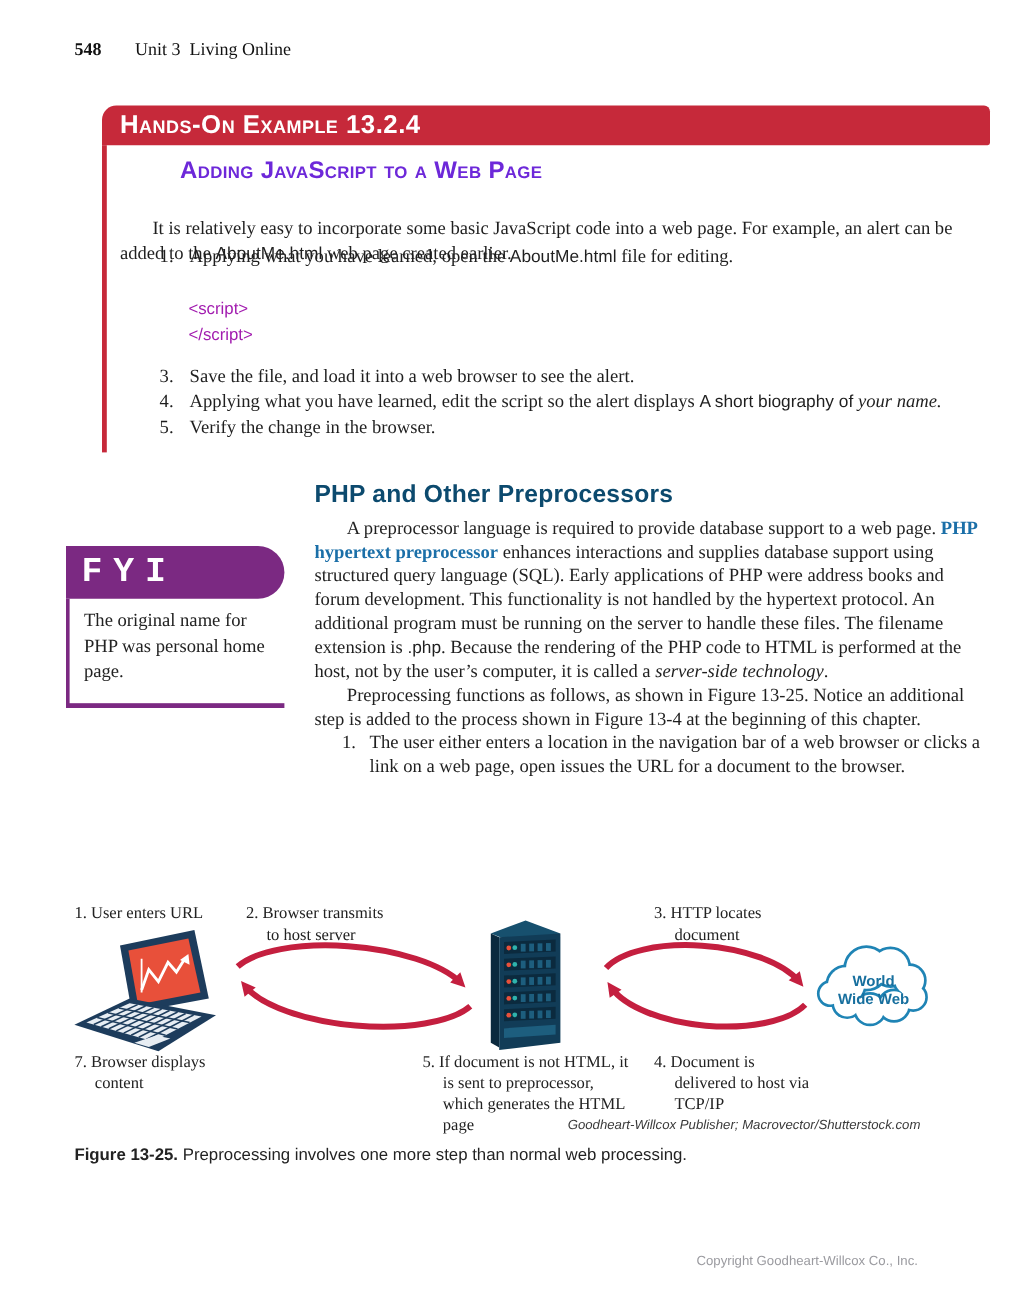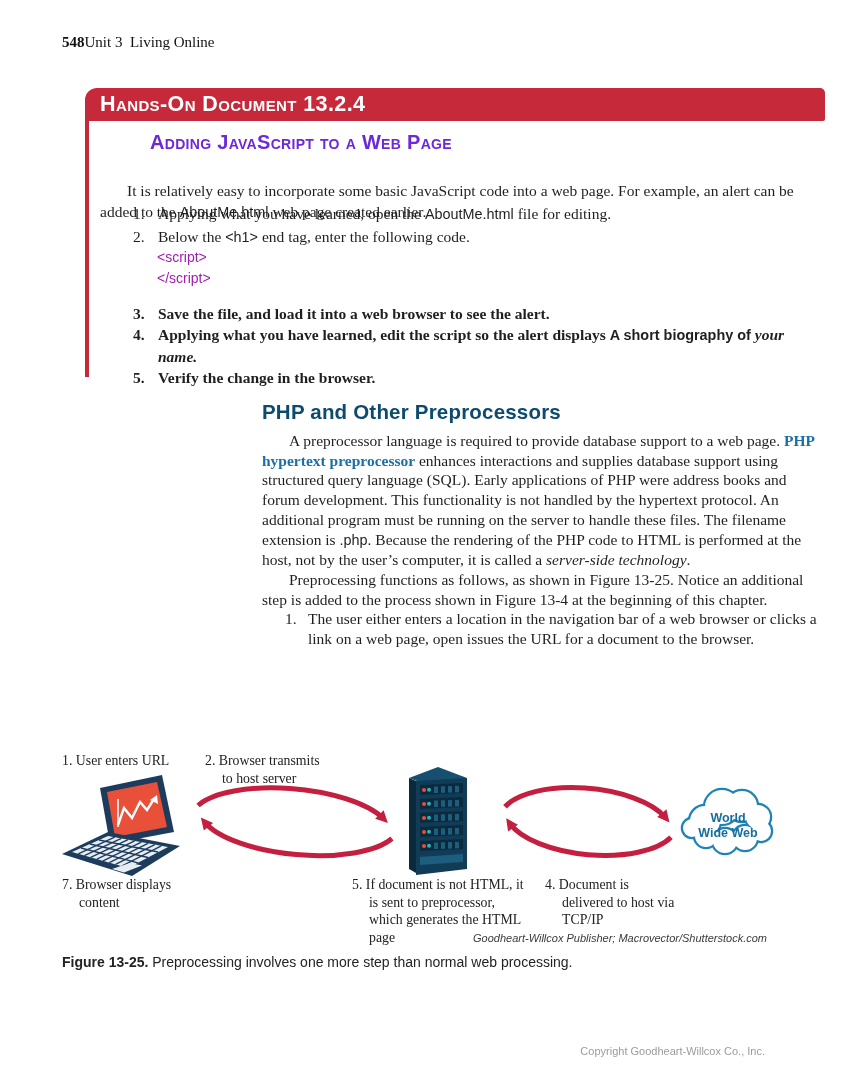--- a/index.html
+++ b/index.html
@@ -3,36 +3,36 @@
 <meta charset="utf-8">
 <style>
   * { box-sizing: border-box; }
   html,body { margin:0; padding:0; background:#ffffff; }
   .page {
     position:relative; width:849px; height:1087px; background:#ffffff;
     font-family:"Liberation Serif", serif; color:#1f1f1f; overflow:hidden;
   }
   
   .page-header { position:absolute; left:62px; top:34px; font-size:15px; white-space:pre; color:#111; }
-  .page-num { font-weight:bold; }
+  .page-num { font-weight:bold; margin-right:28px; }
 
   
   .banner { position:absolute; left:85px; top:88px; width:740px; height:33px;
             background:#c6293a; border-radius:12px 5px 2px 0; }
   .banner-title { font-family:"Liberation Sans", sans-serif; font-variant:small-caps;
                   font-weight:bold; color:#fff; font-size:21.5px; line-height:33px;
                   padding-left:15px; letter-spacing:0.4px; }
   .red-bar { position:absolute; left:85px; top:121px; width:4px; height:256px; background:#c6293a; }
   .subtitle { position:absolute; left:150px; top:131px; font-family:"Liberation Sans", sans-serif;
               font-variant:small-caps; font-weight:bold; font-size:20px; color:#6d28d9; letter-spacing:0.3px;text-align:center; }
   .intro { position:absolute; left:100px; top:164px; width:726px;
            font-size:15.5px; line-height:21.5px; text-indent:27px; }
   .sans { font-family:"Liberation Sans", sans-serif; font-size:0.93em; }
   .list12 { position:absolute; left:133px; top:203px; width:686px; font-size:15.5px; line-height:21.5px; }
-  .list35 { position:absolute; left:133px; top:303px; width:686px; font-size:15.5px; line-height:21px;font-weight:bold; }
+  .list35 { position:absolute; left:133px; top:303px; width:686px; font-size:15.5px; line-height:21px; }
   .li { padding-left:25px; }
   .num { display:inline-block; width:25px; margin-left:-25px; }
   .code { position:absolute; left:157px; top:247px; font-family:"Liberation Sans", sans-serif;
           font-size:14px; line-height:21px; color:#a21caf; }
   .code-indent { padding-left:43px; }
   .ital { font-style:italic; }
 
   
   .fyi { position:absolute; left:55px; top:455px; width:182px; }
   .fyi-head { background:#7b2982; height:44px; border-radius:0 24px 24px 0; }
@@ -75,43 +75,48 @@
             font-size:11px; color:#9b9ba0;text-align:right; }
 </style>
 </head>
 <body>
 
 <div class="page">
 
   <div class="page-header"><span class="page-num">548</span><span>Unit 3  Living Online</span></div>
 
   <div class="banner">
-    <div class="banner-title">Hands-On Document 13.2.4</div>
+    <div class="banner-title">Hands-On Example 13.2.4</div>
   </div>
   <div class="red-bar"></div>
   <div class="subtitle">Adding JavaScript to a Web Page</div>
 
   <p class="intro"><span>It is relatively easy to incorporate some basic JavaScript code into a web page. For example, an alert can be added to the </span><span class="sans">AboutMe.html</span><span> web page created earlier.</span></p>
 
   <div class="list12">
     <div class="li"><span class="num">1.</span><span>Applying what you have learned, open the </span><span class="sans">AboutMe.html</span><span> file for editing.</span></div>
-    <div class="li"><span class="num">2.</span><span>Below the </span><span class="sans">&lt;h1&gt;</span><span> end tag, enter the following code.</span></div>
   </div>
 
   <div class="code">
     <div>&lt;script&gt;</div>
     <div>&lt;/script&gt;</div>
   </div>
 
   <div class="list35">
     <div class="li"><span class="num">3.</span><span>Save the file, and load it into a web browser to see the alert.</span></div>
     <div class="li"><span class="num">4.</span><span>Applying what you have learned, edit the script so the alert displays </span><span class="sans">A short biography of </span><span class="ital">your name.</span></div>
     <div class="li"><span class="num">5.</span><span>Verify the change in the browser.</span></div>
   </div>
 
+  <div class="fyi">
+    <div class="fyi-head">
+      <div class="fyi-label">FYI</div>
+    </div>
+    <div class="fyi-body">The original name for PHP was personal home page.</div>
+  </div>
 
   <div class="php">
     <h2 class="php-h">PHP and Other Preprocessors</h2>
     <p><span>A preprocessor language is required to provide database support to a web page. </span><span class="term">PHP hypertext preprocessor</span><span> enhances interactions and supplies database support using structured query language (SQL). Early applications of PHP were address books and forum development. This functionality is not handled by the hypertext protocol. An additional program must be running on the server to handle these files. The filename extension is </span><span class="sans">.php</span><span>. Because the rendering of the PHP code to HTML is performed at the host, not by the user’s computer, it is called a </span><span class="ital">server-side technology</span><span>.</span></p>
     <p>Preprocessing functions as follows, as shown in Figure 13-25. Notice an additional step is added to the process shown in Figure 13-4 at the beginning of this chapter.</p>
     <div class="php-item"><span class="num">1.</span><span>The user either enters a location in the navigation bar of a web browser or clicks a link on a web page, open issues the URL for a document to the browser.</span></div>
   </div>
 
   <div class="figure">
 
@@ -229,20 +234,21 @@
         <circle cx="50" cy="60" r="12"></circle>
           <circle cx="31" cy="55" r="11"></circle>
         <circle cx="17" cy="47" r="9"></circle>
       </g>
       <text x="53" y="41" text-anchor="middle" font-family="Liberation Sans, sans-serif" font-weight="bold" font-size="12.5" fill="#176f9e">World</text>
       <text x="53" y="56" text-anchor="middle" font-family="Liberation Sans, sans-serif" font-weight="bold" font-size="12.5" fill="#176f9e">Wide Web</text>
     </svg>
 
     <div class="fl fl-1">1. User enters URL</div>
     <div class="fl fl-2">2. Browser transmits to host server</div>
+    <div class="fl fl-3">3. HTTP locates document</div>
     <div class="fl fl-7">7. Browser displays content</div>
     <div class="fl fl-5">5. If document is not HTML, it is sent to preprocessor, which generates the HTML page</div>
     <div class="fl fl-4">4. Document is delivered to host via TCP/IP</div>
 
     <div class="credit">Goodheart-Willcox Publisher; Macrovector/Shutterstock.com</div>
   </div>
 
   <div class="caption"><span class="cap-label">Figure 13-25.</span><span> Preprocessing involves one more step than normal web processing.</span></div>
 
   <div class="footer">Copyright Goodheart-Willcox Co., Inc.</div>

